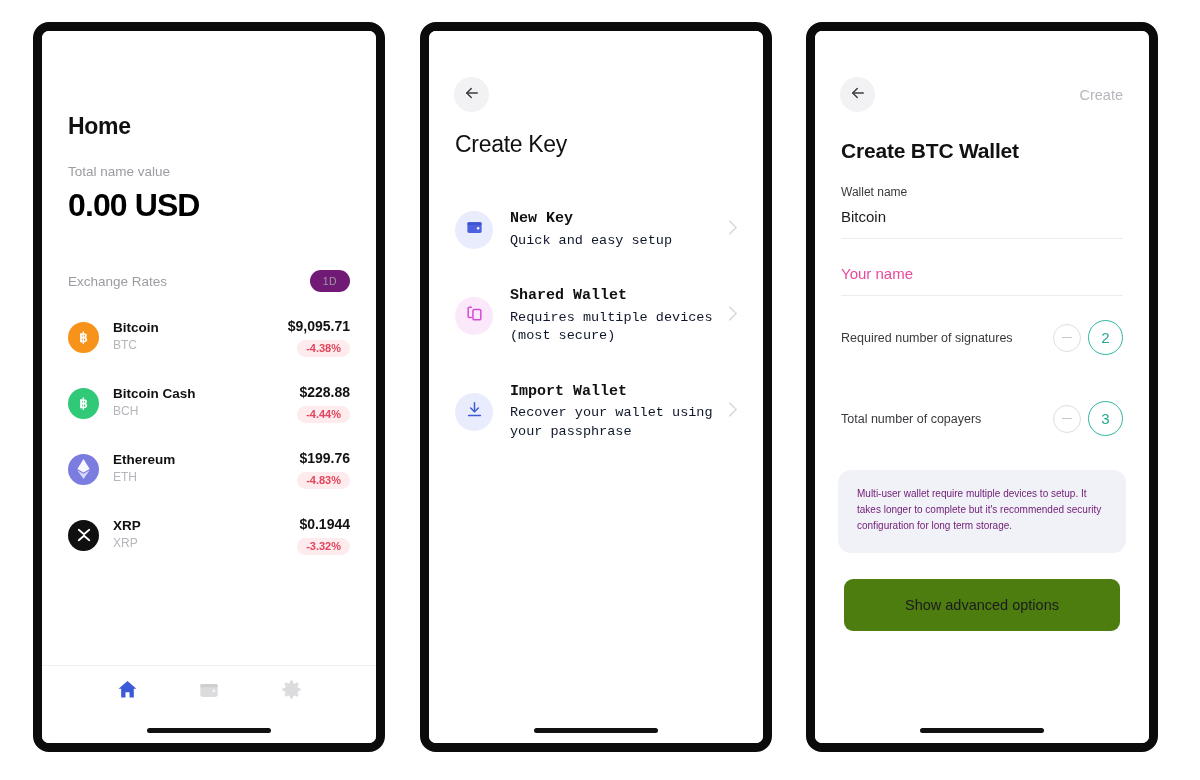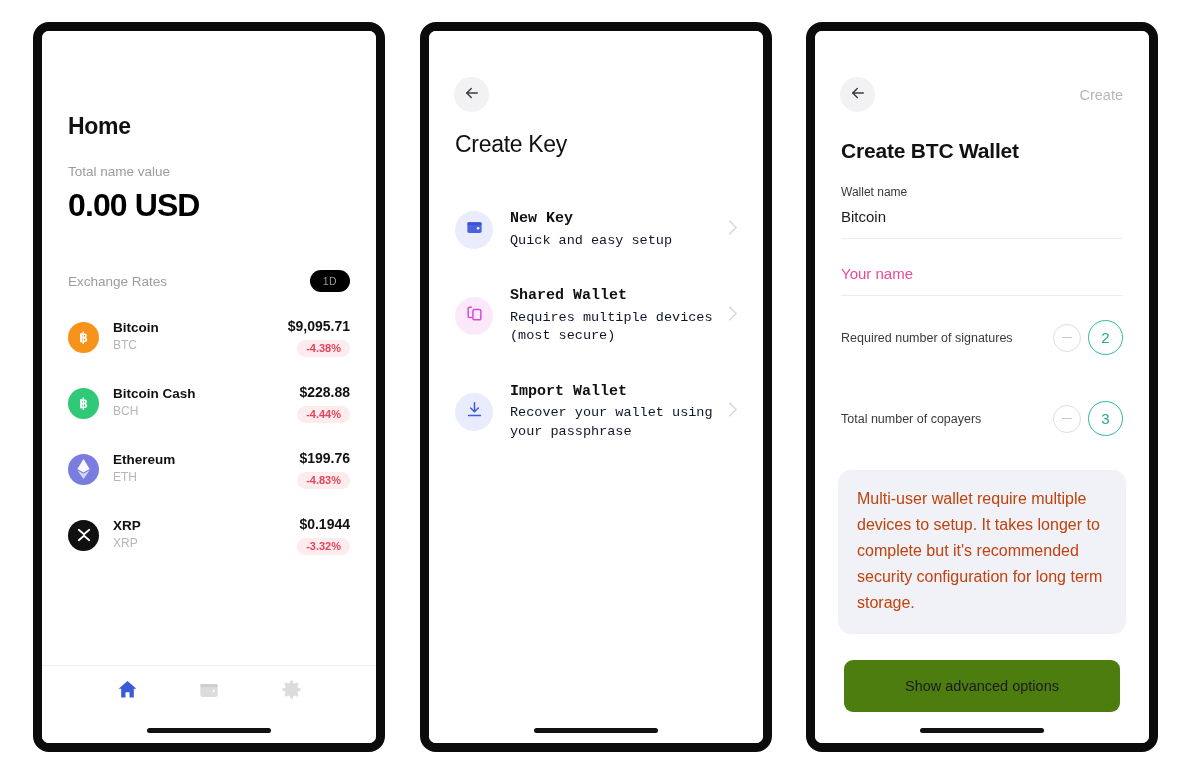--- a/index.html
+++ b/index.html
@@ -40,21 +40,21 @@
   .s1-balance {
     font-size: 32px; font-weight: bold; color: #000000;
     letter-spacing: -0.9px; margin-top: 8px;
   }
   .s1-rates-row {
     display: flex; align-items: center; justify-content: space-between;
     margin-top: 46px;
   }
   .s1-rates-label { font-size: 13.5px; color: #9b9ba1; }
   .pill {
-    background: #000000; color: #9b9ba1; font-size: 10.5px;
+    background: #701a75; color: #9b9ba1; font-size: 10.5px;
     padding: 5px 13px; border-radius: 11px; letter-spacing: .4px;
   }
 
   .coin-list { margin-top: 12px; }
   .coin-row {
     display: flex; align-items: center;
     height: 66px;
   }
   .coin-icon {
     width: 31px; height: 31px; border-radius: 50%;
@@ -144,21 +144,21 @@
     width: 35px; height: 35px; border-radius: 50%;
     border: 1.5px solid #2fb79e;
     display: flex; align-items: center; justify-content: center;
     color: #25a98f; font-size: 15px;
   }
 
   .infobox {
     margin: 12px 23px 0 23px;
     background: #f0f2f8; border-radius: 13px;
     padding: 16px 17px 18px 19px;
-    font-size: 16px; color: #c2410c; line-height: 1.62;
+    font-size: 10px; color: #701a75; line-height: 1.62;
   }
   .adv-btn {
     margin: 26px 29px 0 29px;
     background: #4d7c0f; border-radius: 9px;
     height: 52px; display: flex; align-items: center; justify-content: center;
     font-size: 14.5px; color: #1b1b1f;
   }
 </style>
 </head>
 <body>

